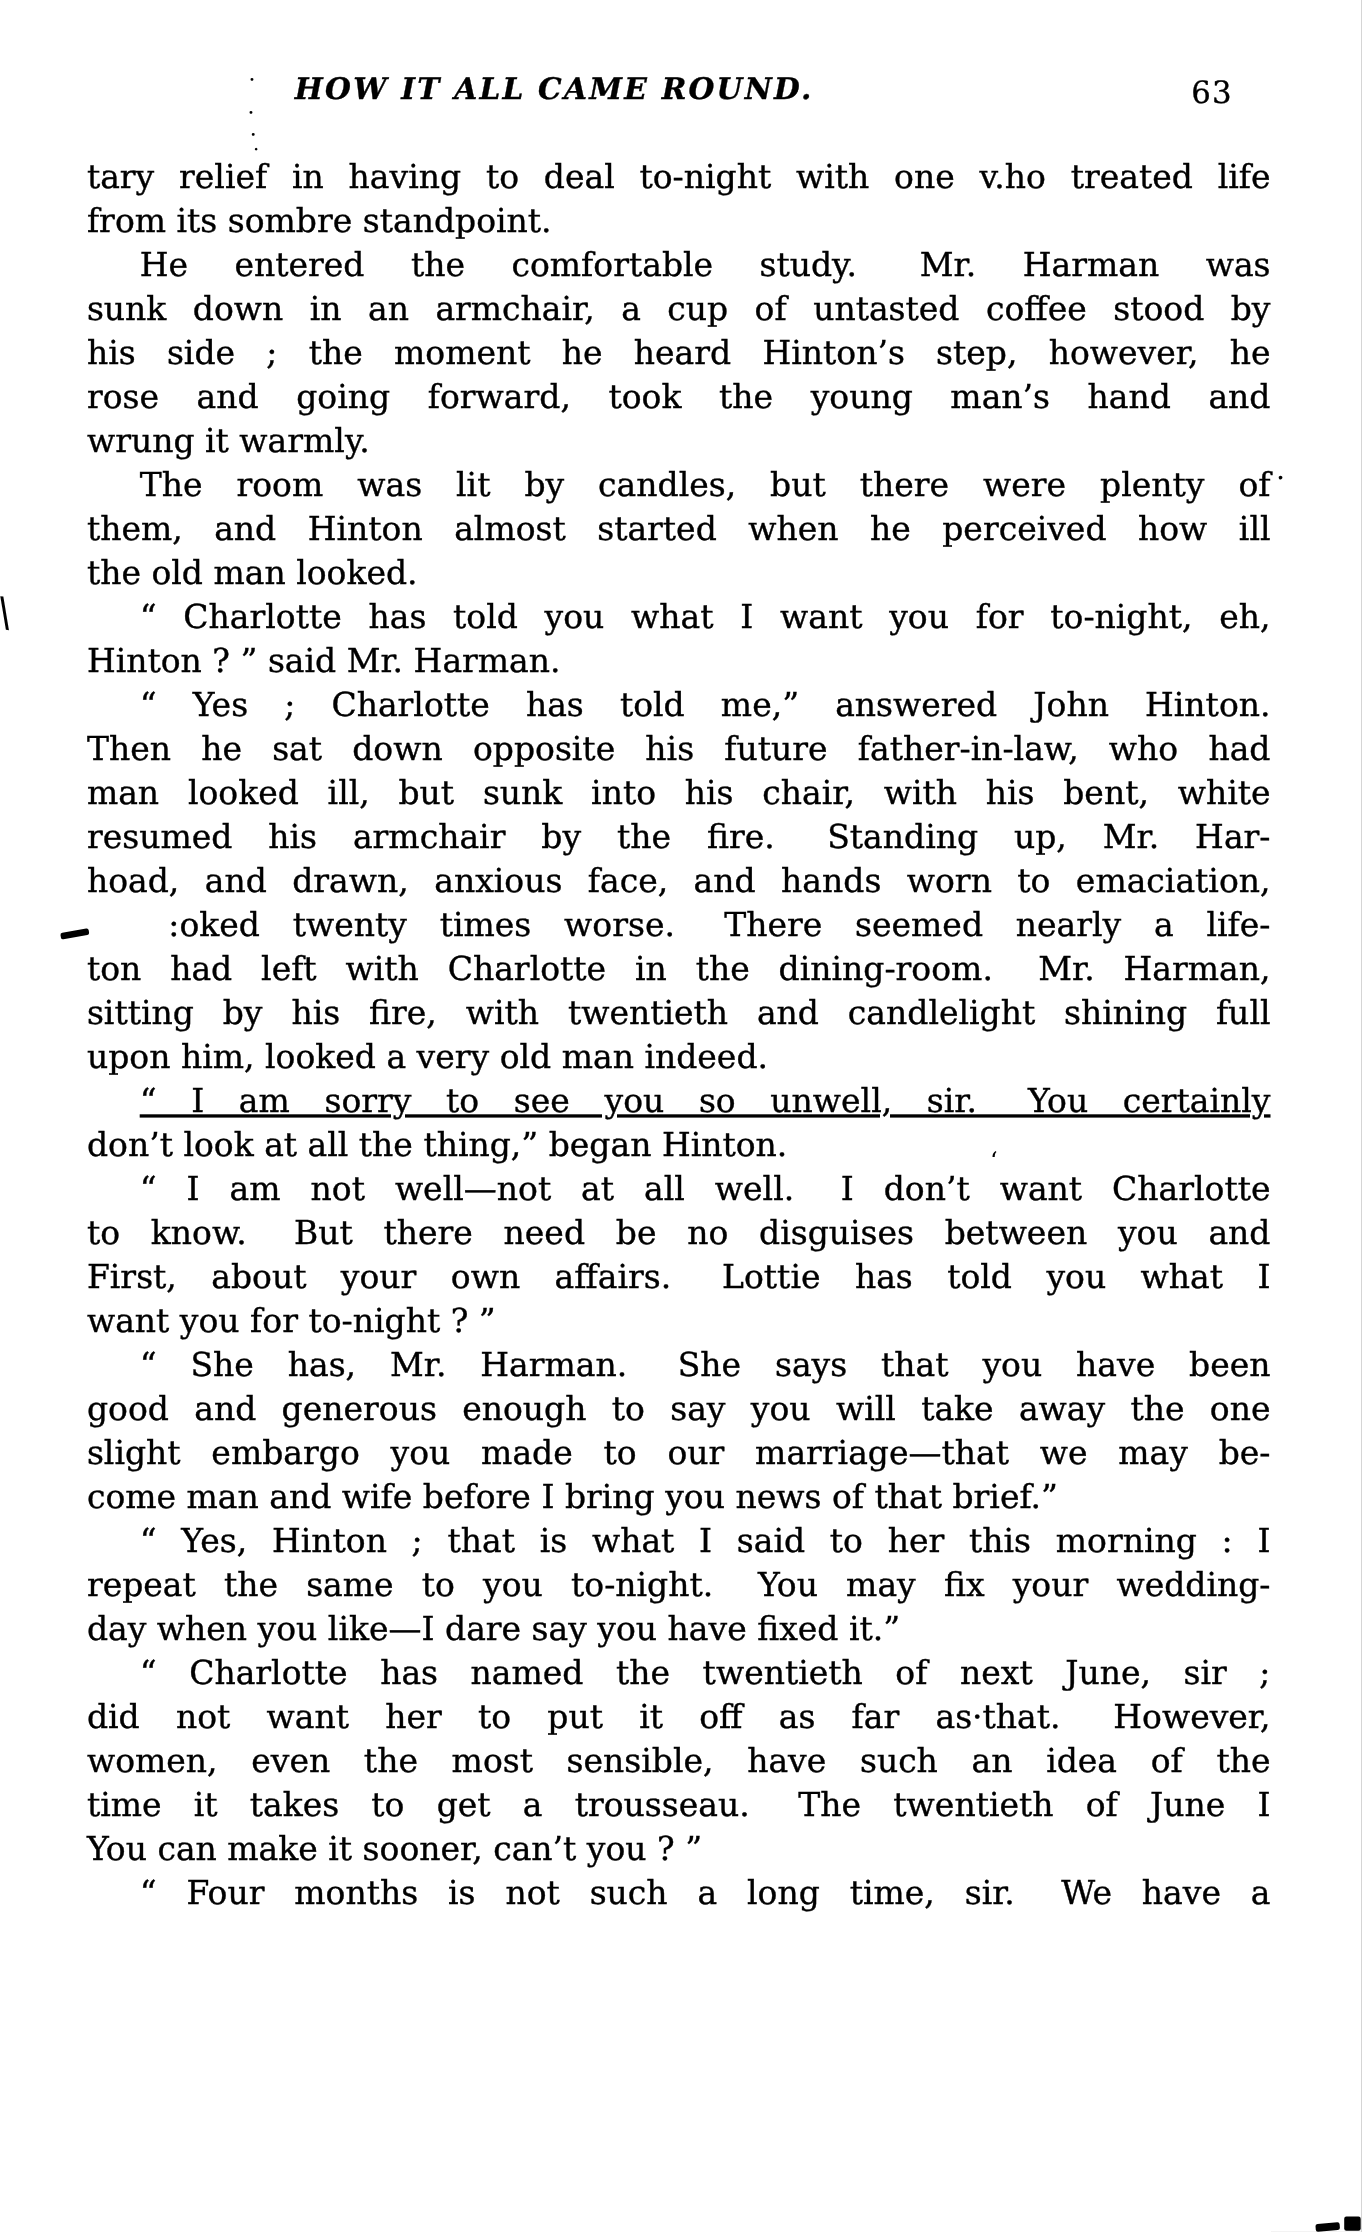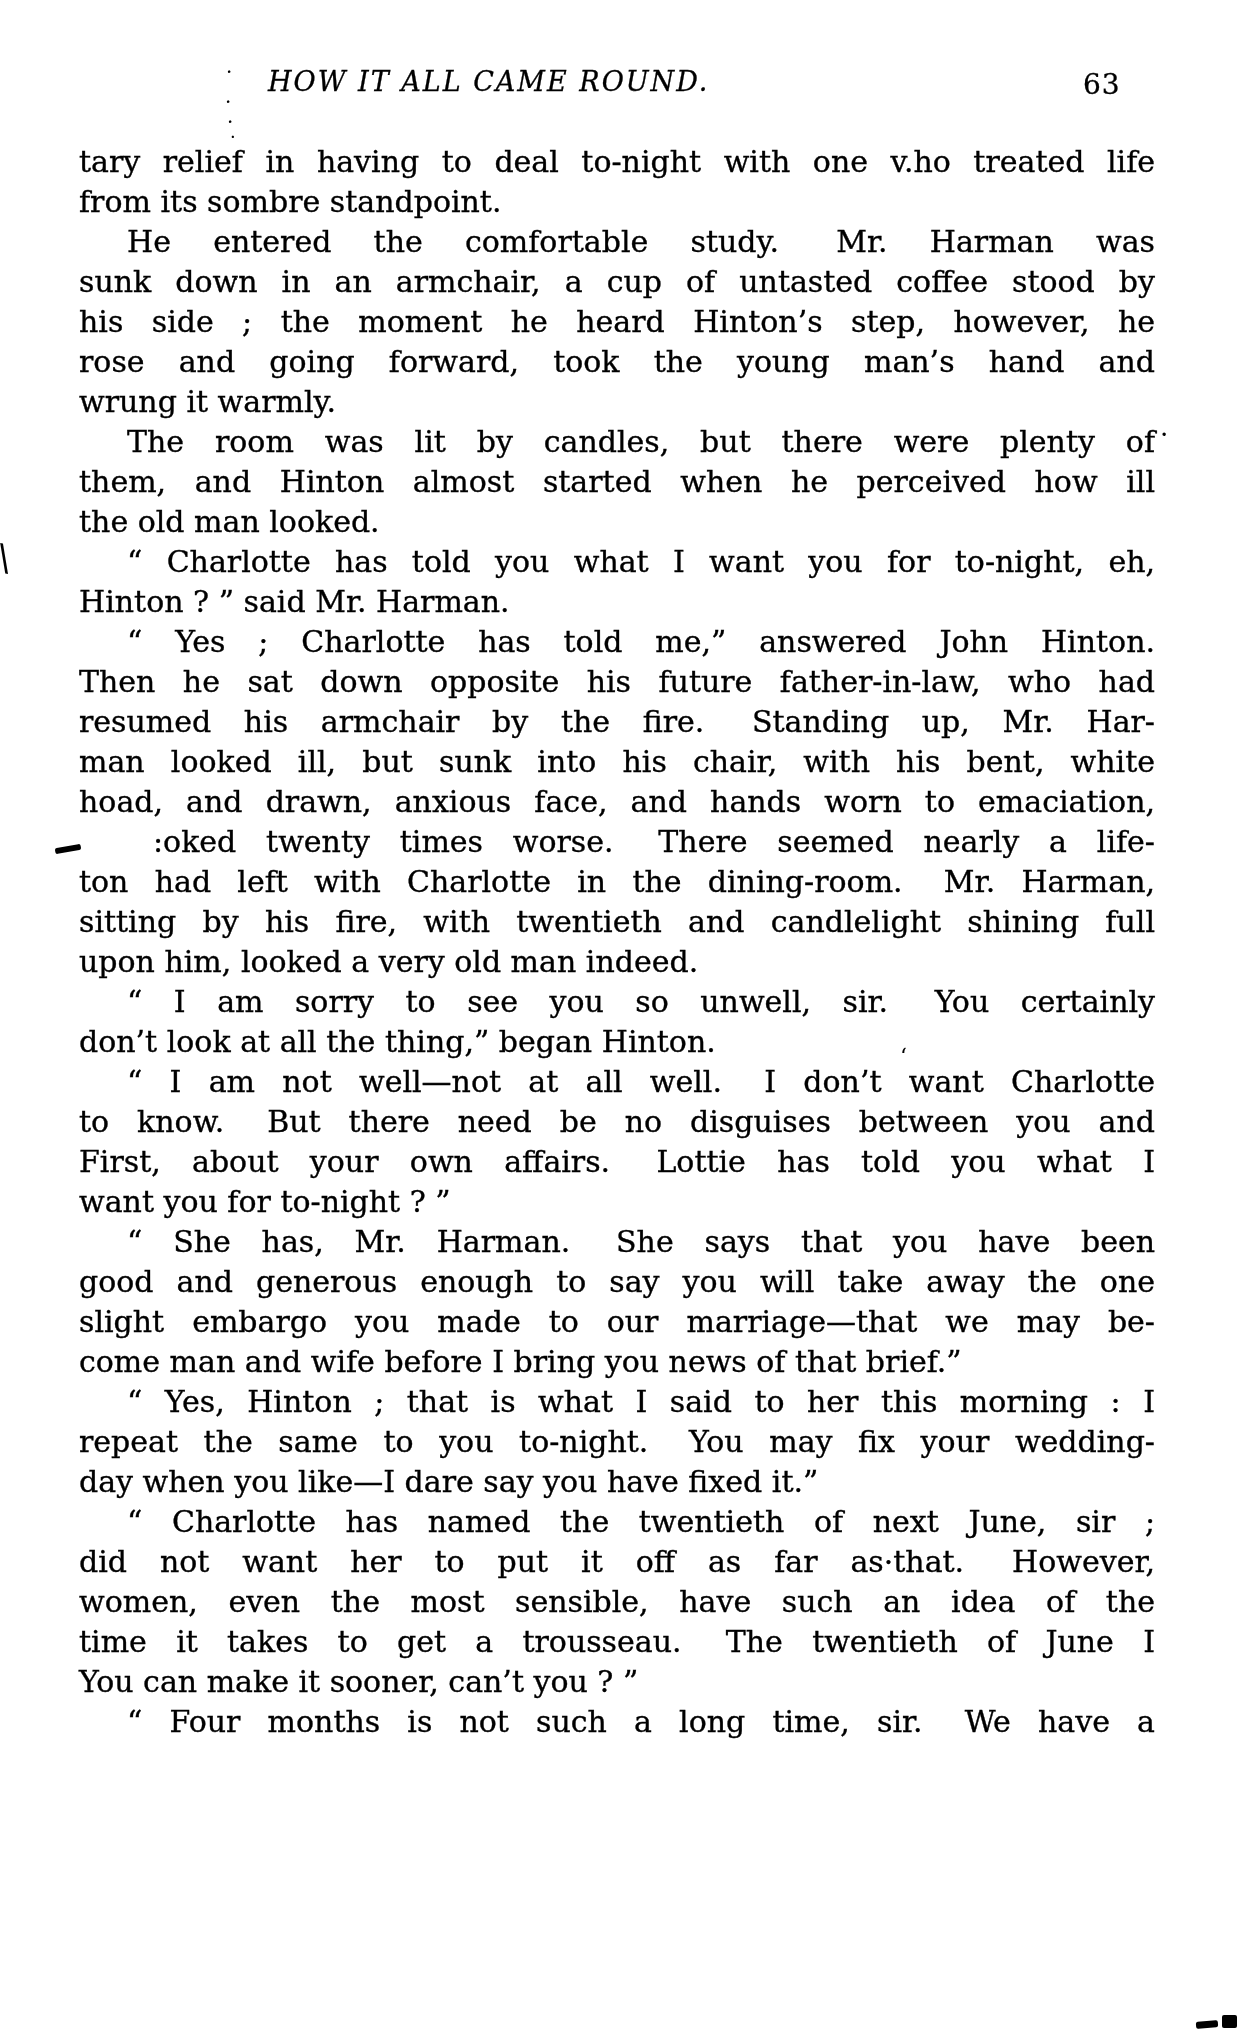--- a/index.html
+++ b/index.html
@@ -6,21 +6,21 @@
   .page{
     position:relative;
     width:1238px;height:2029px;
     background:#ffffff;
     overflow:hidden;
     font-family:"DejaVu Serif","Liberation Serif",serif;
     color:#000;
   }
   .running-head{
     position:absolute;top:66px;left:268px;
-    font-size:27px;font-style:italic;font-weight:normal;
+    font-size:27px;font-style:italic;font-weight:bold;
     letter-spacing:2px;white-space:nowrap;
     -webkit-text-stroke:0.3px #000;
   }
   .page-num{
     position:absolute;top:68px;left:1083px;
     font-size:28px;letter-spacing:1px;
     -webkit-text-stroke:0.3px #000;
   }
   .text-body{
     position:absolute;top:142px;left:79px;width:1076px;
@@ -46,28 +46,28 @@
       <div class="line j">his side ; the moment he heard Hinton’s step, however, he</div>
       <div class="line j">rose and going forward, took the young man’s hand and</div>
       <div class="line">wrung it warmly.</div>
       <div class="line j" style="padding-left: 48px;">The room was lit by candles, but there were plenty of</div>
       <div class="line j">them, and Hinton almost started when he perceived how ill</div>
       <div class="line">the old man looked.</div>
       <div class="line j" style="padding-left: 48px;">“ Charlotte has told you what I want you for to-night, eh,</div>
       <div class="line">Hinton ? ” said Mr. Harman.</div>
       <div class="line j" style="padding-left: 48px;">“ Yes ; Charlotte has told me,” answered John Hinton.</div>
       <div class="line j">Then he sat down opposite his future father-in-law, who had</div>
+      <div class="line j">man looked ill, but sunk into his chair, with his bent, white</div>
       <div class="line j">resumed his armchair by the fire.  Standing up, Mr. Har-</div>
-      <div class="line j">man looked ill, but sunk into his chair, with his bent, white</div>
       <div class="line j">hoad, and drawn, anxious face, and hands worn to emaciation,</div>
       <div class="line j" style="padding-left: 74px;">:oked twenty times worse.  There seemed nearly a life-</div>
       <div class="line j">ton had left with Charlotte in the dining-room.  Mr. Harman,</div>
       <div class="line j">sitting by his fire, with twentieth and candlelight shining full</div>
       <div class="line">upon him, looked a very old man indeed.</div>
-      <div class="line j" style="padding-left: 48px;">“ I am sorry to see you so unwell, sir.  You certainly</div>
+      <div class="line j" style="padding-left: 48px; text-decoration: underline;">“ I am sorry to see you so unwell, sir.  You certainly</div>
       <div class="line">don’t look at all the thing,” began Hinton.</div>
       <div class="line j" style="padding-left: 48px;">“ I am not well—not at all well.  I don’t want Charlotte</div>
       <div class="line j">to know.  But there need be no disguises between you and</div>
       <div class="line j">First, about your own affairs.  Lottie has told you what I</div>
       <div class="line">want you for to-night ? ”</div>
       <div class="line j" style="padding-left: 48px;">“ She has, Mr. Harman.  She says that you have been</div>
       <div class="line j">good and generous enough to say you will take away the one</div>
       <div class="line j">slight embargo you made to our marriage—that we may be-</div>
       <div class="line">come man and wife before I bring you news of that brief.”</div>
       <div class="line j" style="padding-left: 48px;">“ Yes, Hinton ; that is what I said to her this morning : I</div>

